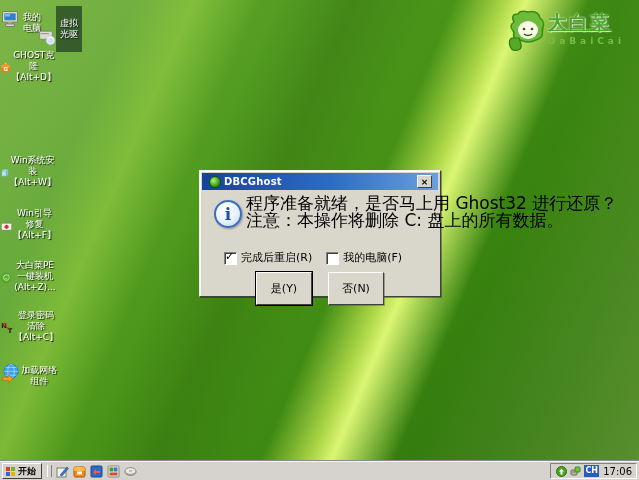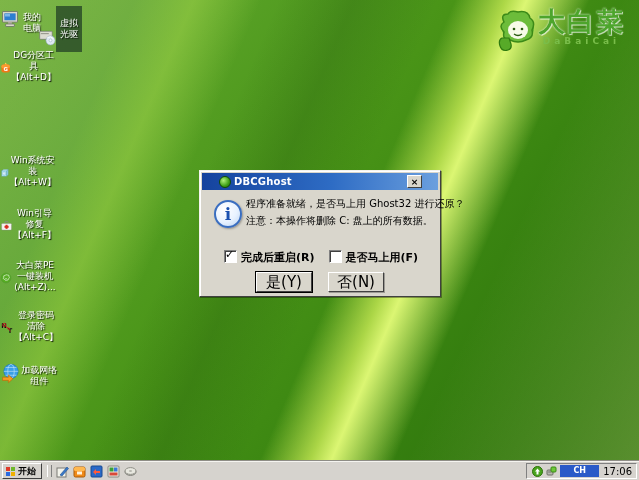--- a/index.html
+++ b/index.html
@@ -13,68 +13,68 @@
       linear-gradient(128deg, #6fae33 0%, #58a126 22%, #499417 45%, #3a8511 65%, #2f750d 85%, #286a0a 100%);
   }
   
   .dicon{position:absolute;display:flex;flex-direction:row;align-items:flex-end;cursor:pointer;}
   .dicon .ig{width:30px;height:30px;display:block;}
   .dicon .ilabel{margin-top:2px;font-size:9px;line-height:11px;color:#fff;text-align:center;
     text-shadow:1px 1px 1px rgba(0,0,0,0.85);white-space:pre-line;}
   .dicon .ilabel.sel{background:rgba(44,78,40,0.85);padding:12px 2px;}
   
   .logo{position:absolute;top:8px;right:14px;display:flex;align-items:flex-start;}
-  .logo-cn{font-size:27px;font-weight:bold;color:#4da52c;line-height:28px;letter-spacing:2px;
-    text-shadow:0 0 2px rgba(255,255,255,0.9),1px 1px 0 rgba(255,255,255,0.6);}
+  .logo-cn{font-size:19px;font-weight:bold;color:#4da52c;line-height:28px;letter-spacing:2px;
+    text-shadow:0 0 2px rgba(255,255,255,0.9),1px 1px 0 rgba(255,255,255,0.6);text-decoration:underline;}
   .logo-en{font-size:9px;font-weight:bold;color:#79bd4a;letter-spacing:4px;margin-top:0;text-align:center;}
   
   .dialog{position:absolute;left:199px;top:170px;width:240px;height:125px;background:#d9d6cc;
     border-top:1px solid #f4f3ee;border-left:1px solid #f4f3ee;border-right:1px solid #404040;border-bottom:1px solid #404040;
     box-shadow:1px 1px 0 rgba(0,0,0,0.35), inset 1px 1px 0 #fff;}
   .titlebar{position:absolute;left:2px;top:2px;right:2px;height:17px;display:flex;align-items:center;
-    background:linear-gradient(90deg,#15439e 0%,#2e6cc4 55%,#6b9fde 100%);padding:0 16px;}
+    background:linear-gradient(90deg,#15439e 0%,#2e6cc4 55%,#6b9fde 100%);padding:0 6px;}
   .ticon{width:12px;height:12px;border-radius:50%;margin:0 3px 0 1px;flex:0 0 auto;
     background:radial-gradient(circle at 35% 35%, #aef07a 0%, #3fa016 60%, #236c08 100%);border:1px solid #124c04;box-sizing:border-box;}
   .ttext{color:#fff;font-size:10px;font-weight:bold;flex:1 1 auto;letter-spacing:0.2px;}
   .closebtn{width:15px;height:13px;background:#d9d6cc;border-top:1px solid #fff;border-left:1px solid #fff;
     border-right:1px solid #404040;border-bottom:1px solid #404040;font-size:9px;line-height:10px;font-weight:bold;
     color:#000;text-align:center;padding:0;cursor:pointer;font-family:"DejaVu Sans",sans-serif;}
   .dbody{position:absolute;left:2px;top:19px;right:2px;bottom:2px;}
   .info{position:absolute;left:12px;top:10px;width:28px;height:28px;border-radius:50%;
     background:radial-gradient(circle at 35% 30%, #ffffff 0%, #e8f2ff 55%, #bcd4f2 100%);
     border:2px solid #3a6ec0;box-sizing:border-box;color:#1a50b0;font-weight:bold;font-size:17px;
     font-family:"DejaVu Serif",serif;text-align:center;line-height:24px;box-shadow:1px 1px 2px rgba(0,0,0,0.3);}
-  .dtext{position:absolute;left:44px;top:5px;right:6px;font-size:10px;color:#000;}
+  .dtext{position:absolute;left:44px;top:5px;right:6px;font-size:17px;color:#000;}
   .dtext div{line-height:17px;white-space:nowrap;}
   .cbrow{position:absolute;left:22px;top:60px;display:flex;align-items:center;font-size:11px;color:#000;}
-  .cbrow label{display:flex;align-items:flex-start;margin-right:14px;cursor:pointer;font-weight:bold;}
+  .cbrow label{display:flex;align-items:flex-end;margin-right:14px;cursor:pointer;}
   .cb{width:11px;height:11px;background:#fff;border-top:1px solid #808080;border-left:1px solid #808080;
     border-right:1px solid #fff;border-bottom:1px solid #fff;box-shadow:inset 1px 1px 0 #404040;
     margin-right:4px;position:relative;box-sizing:content-box;}
   .cb.checked::after{content:"✓";position:absolute;left:0px;top:-3px;font-size:11px;font-weight:bold;color:#000;}
   .btnrow{position:absolute;left:0;right:0;top:82px;display:flex;justify-content:center;gap:16px;}
-  .btn{width:56px;height:20px;background:#d9d6cc;font-size:15px;color:#000;cursor:pointer;padding:0;
+  .btn{width:56px;height:33px;background:#d9d6cc;font-size:11px;color:#000;cursor:pointer;padding:0;
     border-top:1px solid #fff;border-left:1px solid #fff;border-right:1px solid #404040;border-bottom:1px solid #404040;
     box-shadow:1px 1px 0 rgba(64,64,64,0.4);font-family:"DejaVu Sans",sans-serif;}
   .btn.default{outline:1px solid #000;outline-offset:0px;}
   
   .taskbar{position:absolute;left:0;bottom:0;width:639px;height:18px;background:#d6d3ce;
     border-top:1px solid #f5f4f0;box-shadow:0 -1px 0 #8f8d86;display:flex;align-items:center;}
   .startbtn{display:flex;align-items:center;height:14px;margin:0 3px 0 2px;padding:0 5px 0 3px;background:#d6d3ce;
     border-top:1px solid #fff;border-left:1px solid #fff;border-right:1px solid #404040;border-bottom:1px solid #404040;
     font-size:9px;font-weight:bold;color:#000;cursor:pointer;font-family:Liberation Serif, serif;}
   .winflag{width:9px;height:9px;margin-right:3px;display:grid;grid-template-columns:4px 4px;grid-template-rows:4px 4px;gap:1px;}
   .winflag i{display:block;}
   .handle{width:3px;height:12px;margin:0 2px;border-left:1px solid #fff;border-right:1px solid #808080;}
   .ql{display:flex;align-items:center;gap:4px;margin-left:2px;}
   .qlicon{width:13px;height:13px;display:block;cursor:pointer;}
   .tray{margin-left:auto;display:flex;align-items:center;height:14px;margin-right:2px;padding:0 4px 0 5px;
     border-top:1px solid #808080;border-left:1px solid #808080;border-right:1px solid #fff;border-bottom:1px solid #fff;}
   .trayicon{width:11px;height:11px;margin-right:3px;display:block;cursor:pointer;}
-  .langbox{width:39px;height:12px;background:#2a5ac8;color:#fff;font-size:8px;font-weight:bold;text-align:center;
+  .langbox{width:15px;height:12px;background:#2a5ac8;color:#fff;font-size:8px;font-weight:bold;text-align:center;
     line-height:12px;margin-right:4px;cursor:pointer;}
   .clock{font-size:10px;color:#000;}
 </style>
 </head>
 <body>
 
 <div class="screen">
 
   <div class="logo">
     <svg class="ig" width="44" height="46" viewBox="0 0 44 46">
@@ -114,21 +114,21 @@
     <span class="ilabel sel">虚拟光驱</span>
   </div>
 
   <div class="dicon" style="left:0;top:48px;width:56px;">
     <svg class="ig" viewBox="0 0 32 32">
       <path d="M14 2 q4 -2 4 3 q3 0 2 4 l-6 0 Z" fill="#ffd24a"></path>
       <rect x="4" y="6" width="24" height="23" rx="6" fill="#f07818"></rect>
       <rect x="4" y="6" width="24" height="11" rx="6" fill="#fb9a30"></rect>
       <text x="16" y="24" font-size="15" font-weight="bold" fill="#fff" text-anchor="middle" font-family="DejaVu Sans,sans-serif">G</text>
     </svg>
-    <span class="ilabel">DG分区工具
+    <span class="ilabel">GHOST克隆
 【Alt+D】</span>
   </div>
 
 
   <div class="dicon" style="left:0;top:153px;width:56px;">
     <svg class="ig" viewBox="0 0 32 32">
       <polygon points="6,9 12,4 28,4 22,9" fill="#cdeef8" stroke="#5aa0c0"></polygon>
       <polygon points="22,9 28,4 28,22 22,27" fill="#8cc8e0" stroke="#5aa0c0"></polygon>
       <rect x="6" y="9" width="16" height="18" fill="#a8dcee" stroke="#5aa0c0"></rect>
       <circle cx="14" cy="18" r="5" fill="#e8f6fc" stroke="#6aaccc"></circle>
@@ -193,21 +193,21 @@
         <div>程序准备就绪，是否马上用 Ghost32 进行还原？</div>
         <div>注意：本操作将删除 C: 盘上的所有数据。</div>
       </div>
       <div class="cbrow">
         <label>
           <span class="cb checked" id="cb0"></span>
           <span>完成后重启(R)</span>
         </label>
         <label>
           <span class="cb" id="cb1"></span>
-          <span>是否马上用(F)</span>
+          <span>我的电脑(F)</span>
         </label>
       </div>
       <div class="btnrow">
         <button class="btn default">是(Y)</button>
         <button class="btn">否(N)</button>
       </div>
     </div>
   </div>
 
   <div class="taskbar">

